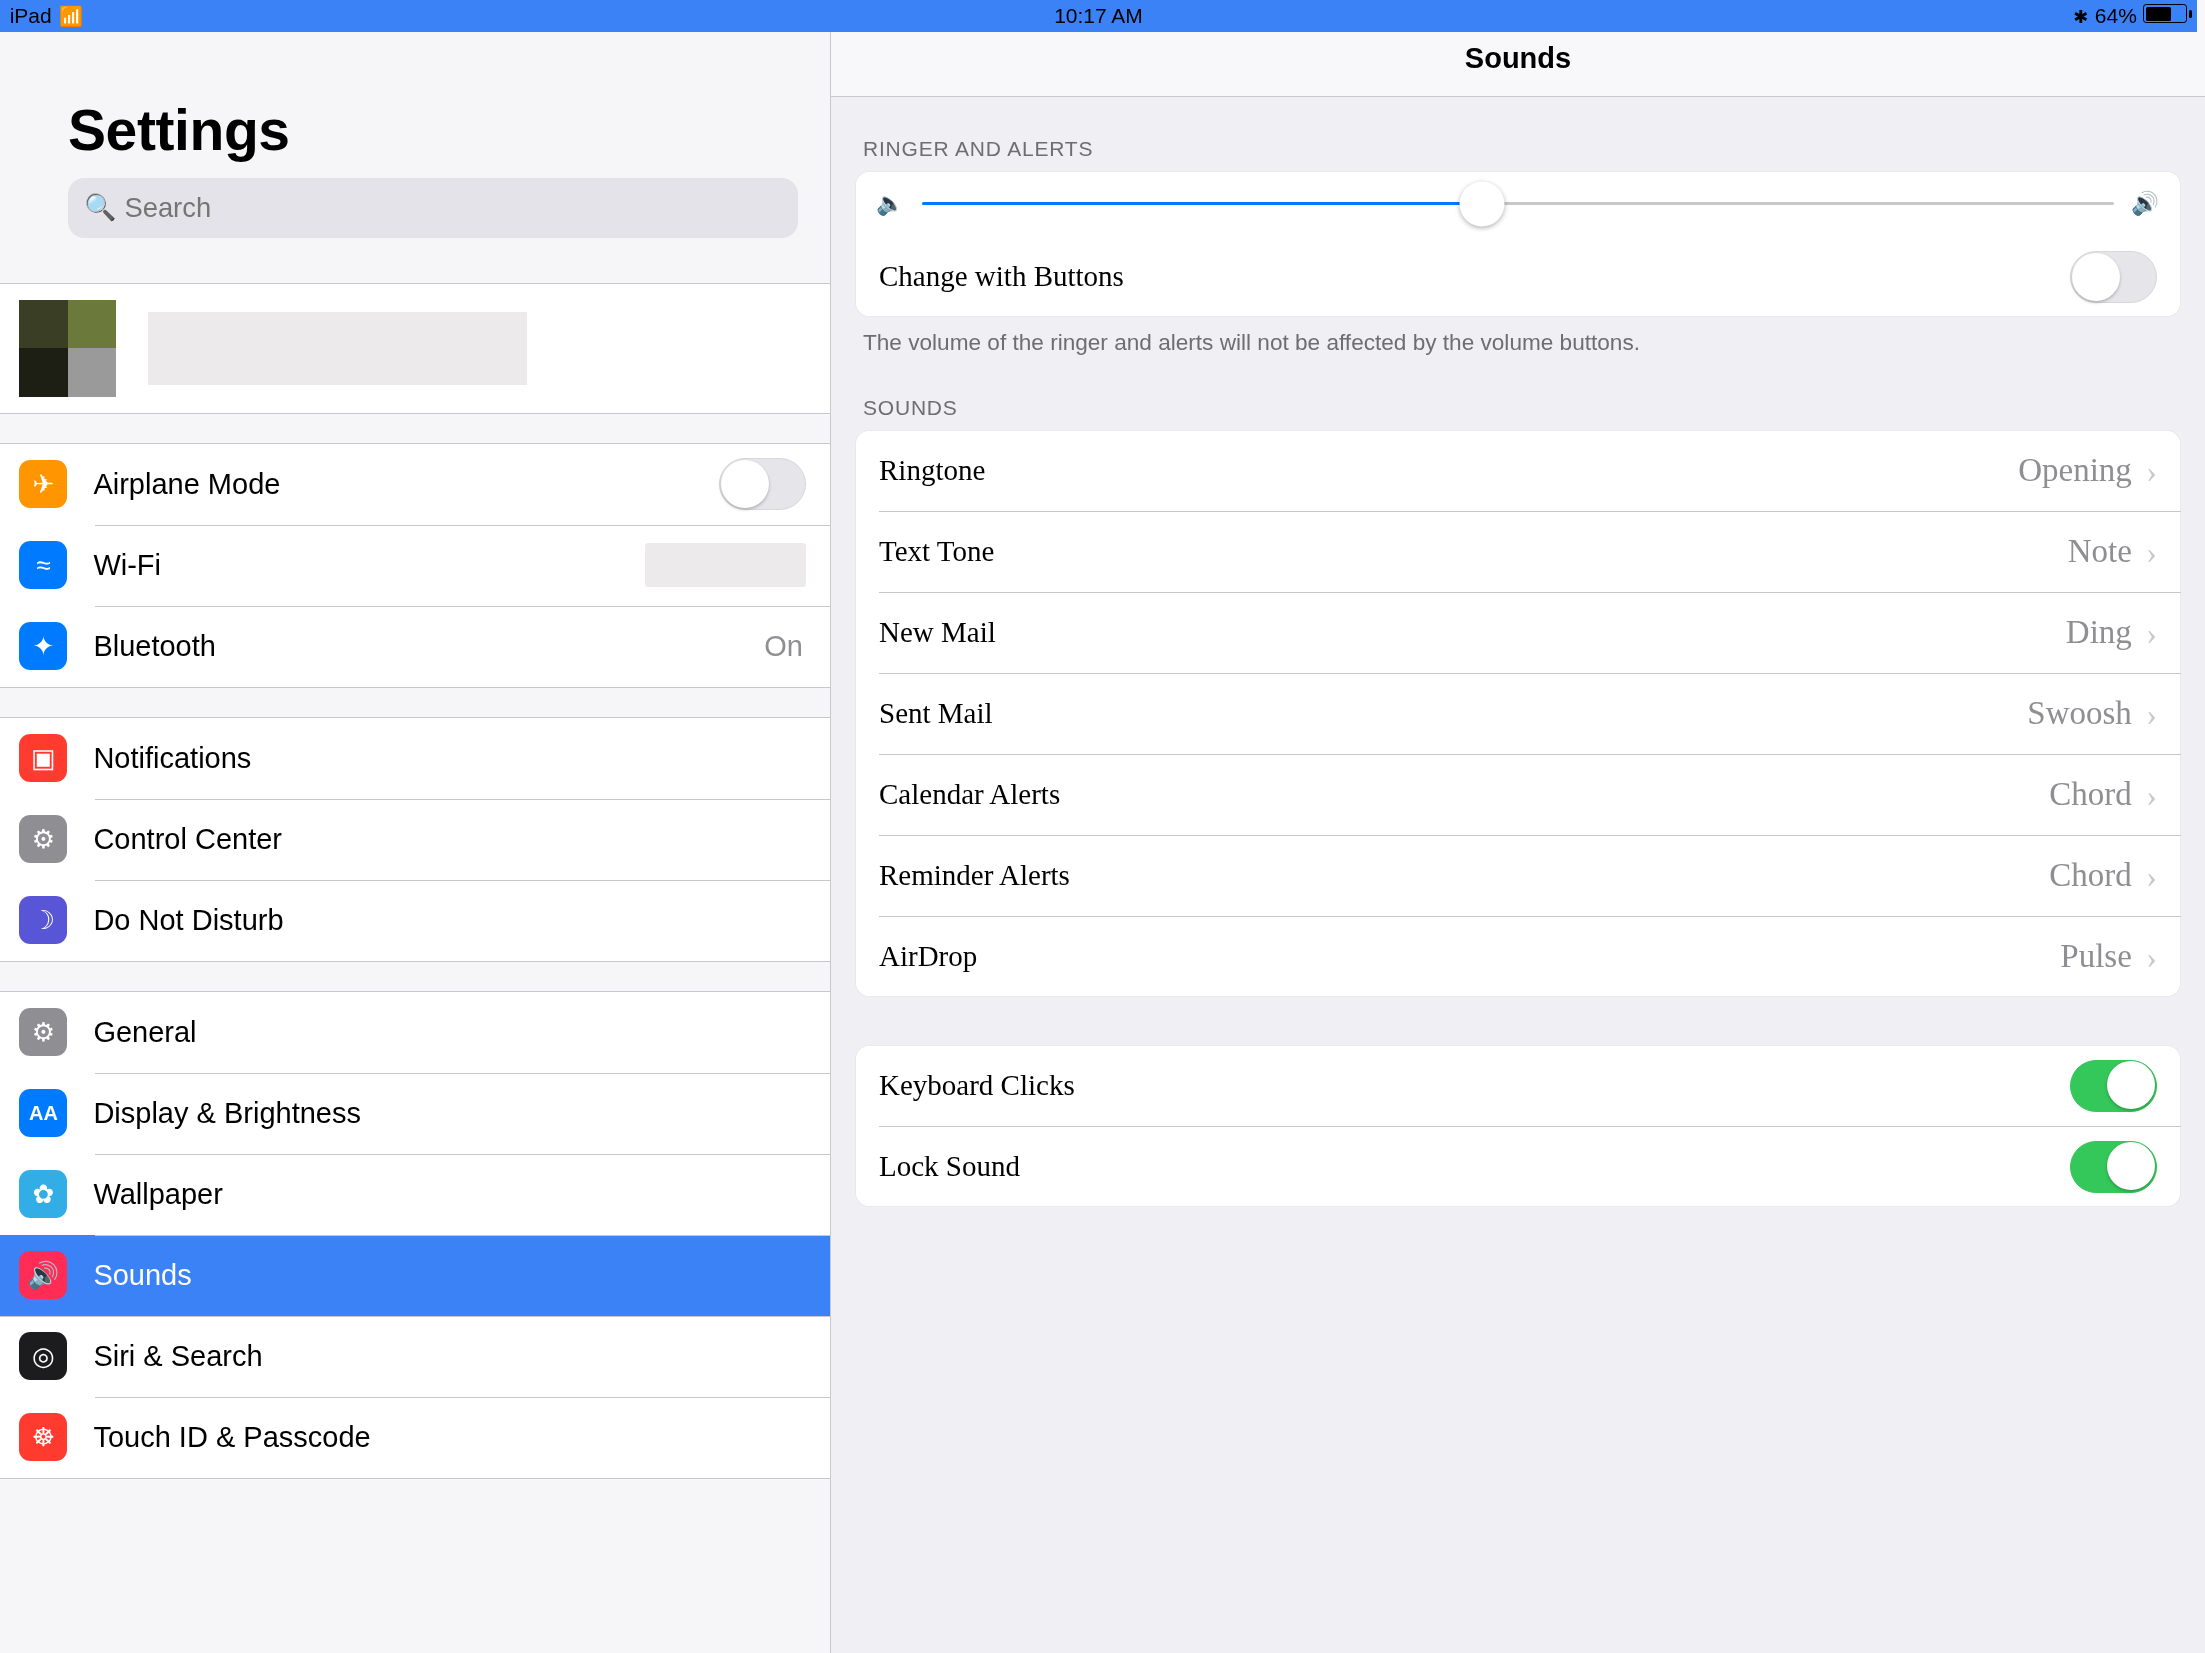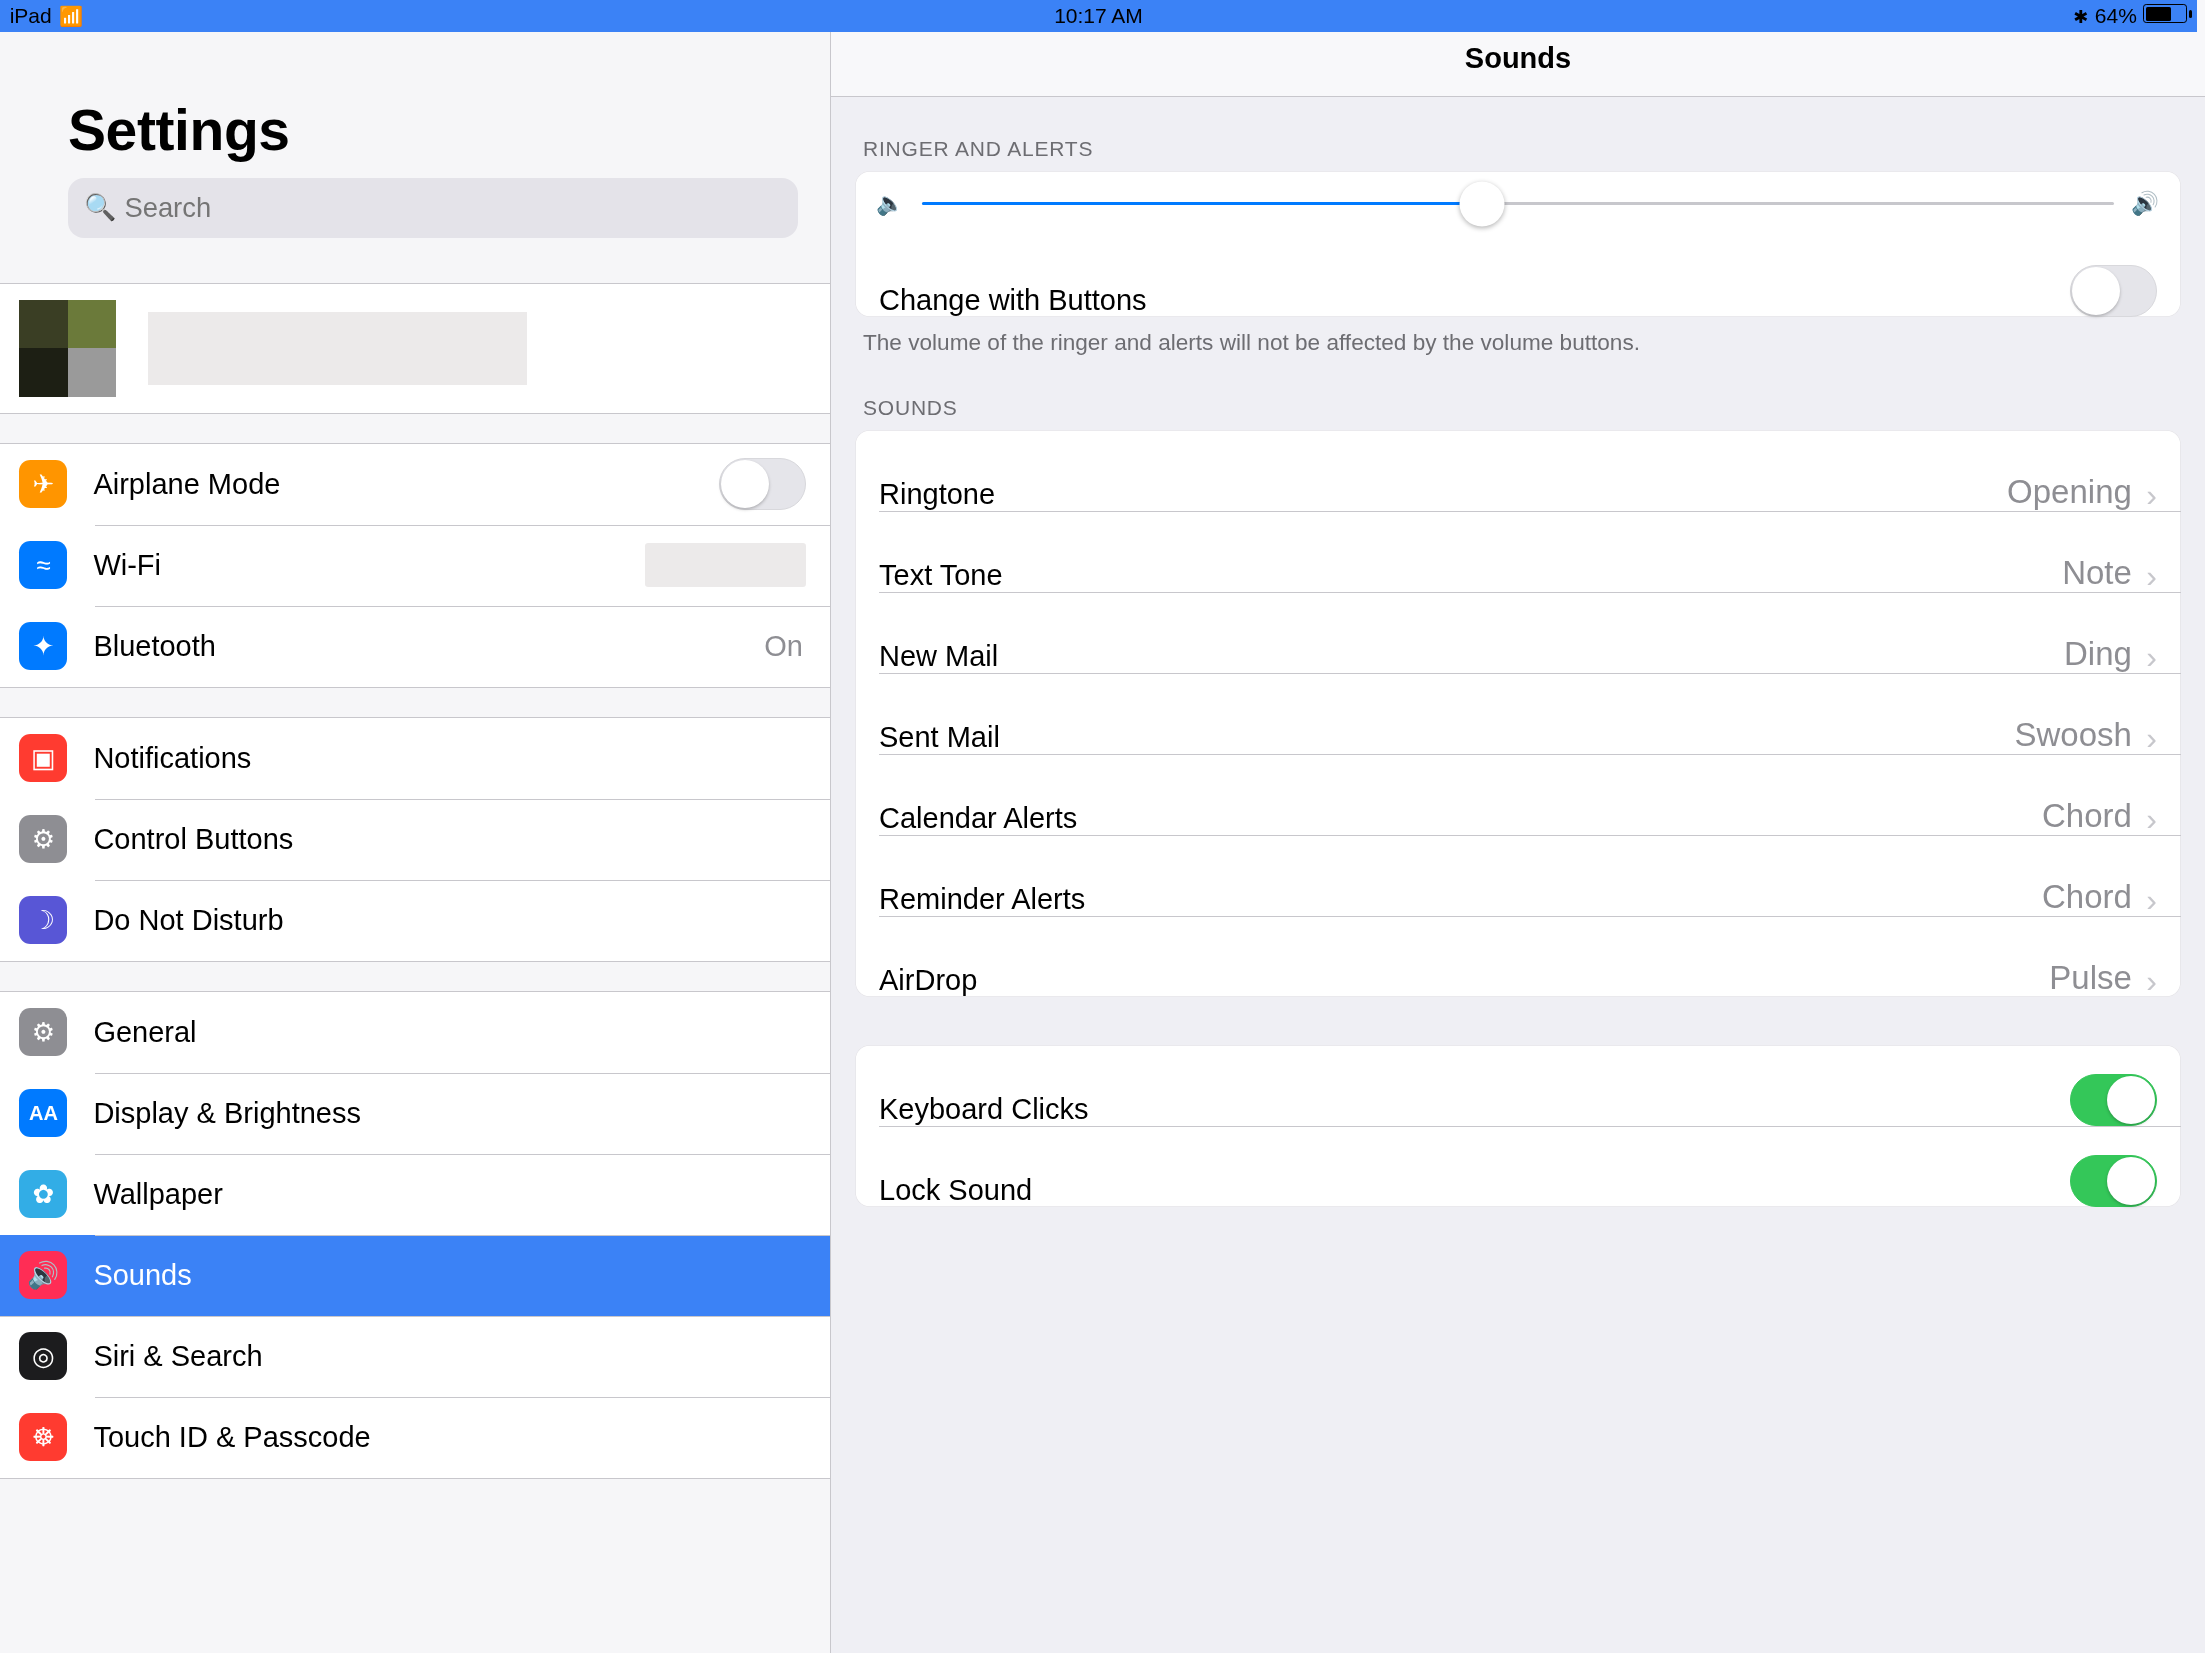--- a/index.html
+++ b/index.html
@@ -111,22 +111,23 @@
   }
   .section-header{
     padding: 40px 32px 9.7px 32px; font-size:21px; color:#6d6d72; letter-spacing:0.8px;
   }
   .section-footer{
     padding: 13px 32px 0 32px; font-size:22.6px; color:#6d6d72;
   }
   .panel{ margin:0 24px; background:#fff; border-radius:14.5px;
           box-shadow: 0 0 0 0.8px #e3e2e7 inset;}
   .prow{
-    display:flex; align-items:flex-end; min-height:81px; position:relative;
+    display:flex; align-items:center; min-height:81px; position:relative;
     padding: 0 24px;
+    font-family: Liberation Serif, serif;
   }
   .prow + .prow::before{
     content:""; position:absolute; left:24px; right:0; top:0; height:0.8px; background:#c8c7cc;
   }
   .prow .plabel{ flex:1; font-size:29px;}
   .prow .pval{ color:#8e8e93; font-size:33px;}
   .chevron{ color:#c7c7cc; margin-left:14.5px; font-size:32px; line-height:1;}
   .slider-row{ padding:19.4px 21px; display:flex; align-items:center; gap:18px;}
   .spk{ color:#8e8e93; font-size:22.6px;}
   .slider{ flex:1; height:3.2px; background:#c7c7cc; position:relative; border-radius:1.6px;}
@@ -199,21 +200,21 @@
       </div>
     </div>
 
     <div class="group">
       <div class="row">
         <div class="icon i-red">▣</div>
         <div class="label">Notifications</div>
       </div>
       <div class="row">
         <div class="icon i-grey">⚙</div>
-        <div class="label">Control Buttons</div>
+        <div class="label">Control Center</div>
       </div>
       <div class="row">
         <div class="icon i-purple">☽</div>
         <div class="label">Do Not Disturb</div>
       </div>
     </div>
 
     <div class="group">
       <div class="row">
         <div class="icon i-grey">⚙</div>

